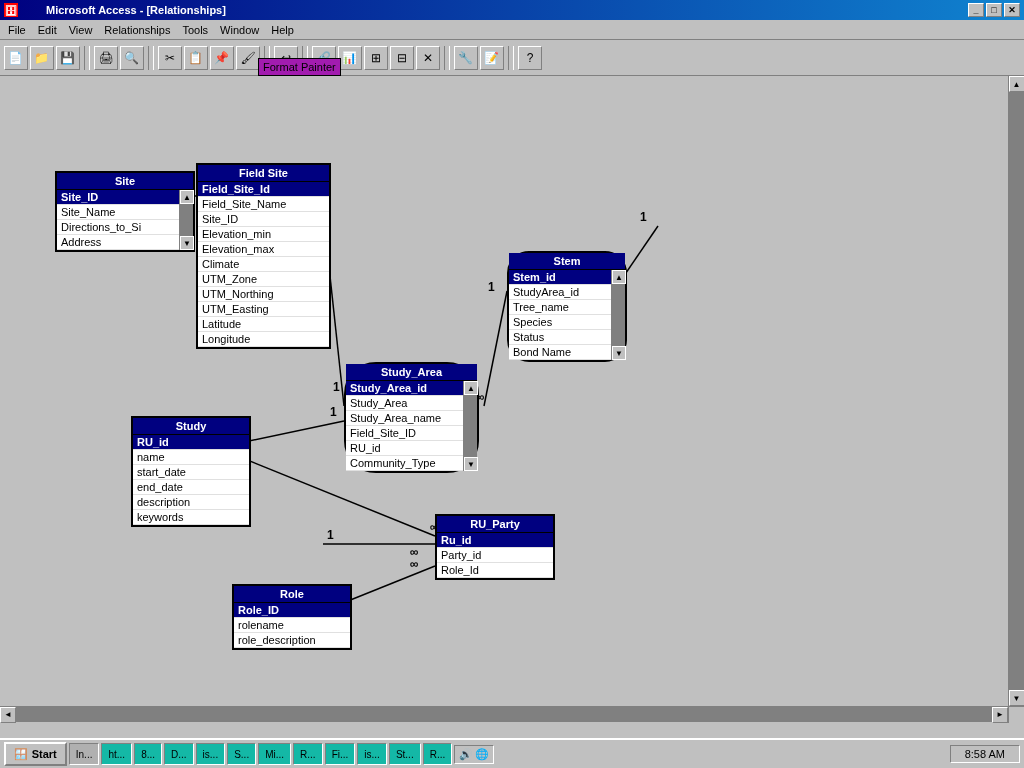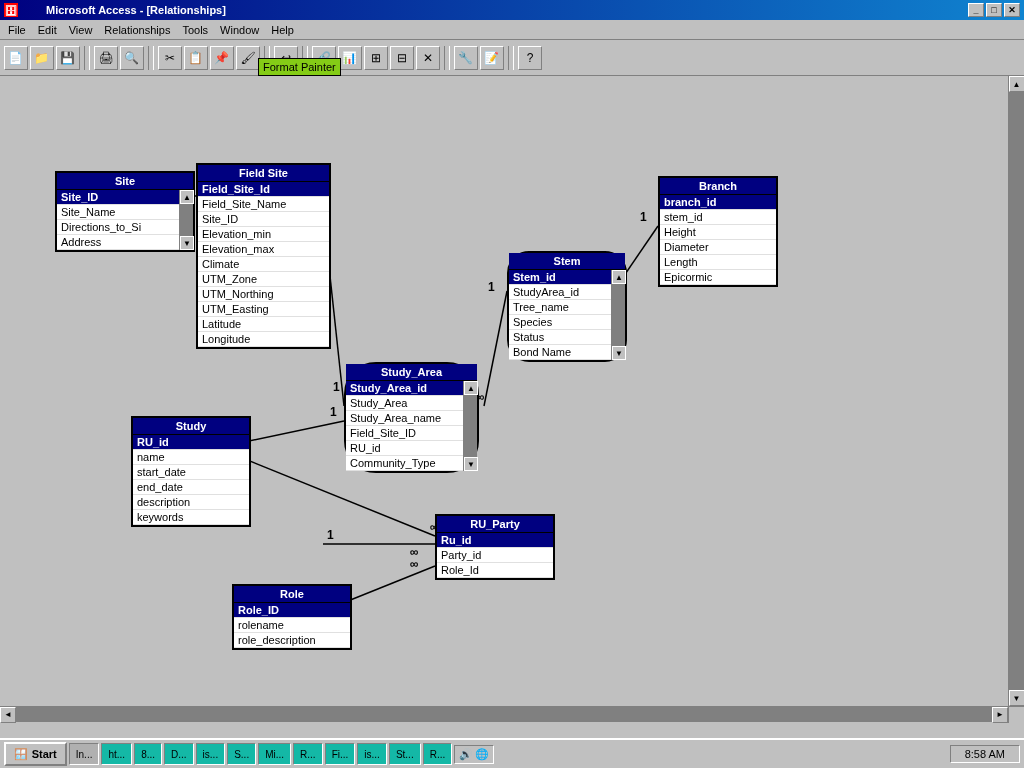--- a/index.html
+++ b/index.html
@@ -52,21 +52,21 @@
     }
     .toolbar-btn {
       width: 24px; height: 24px; background: #c0c0c0;
       border: 1px solid; border-color: #ffffff #808080 #808080 #ffffff;
       display: flex; align-items: center; justify-content: center;
       font-size: 12px; cursor: pointer;
     }
     .toolbar-sep { width: 6px; height: 24px; border-left: 1px solid #808080; border-right: 1px solid #ffffff; margin: 0 2px; }
     .toolbar-tooltip {
       position: absolute; top: 58px; left: 258px;
-      background: #84cc16; border: 1px solid #000; padding: 2px 4px; font-size: 11px;
+      background: #a21caf; border: 1px solid #000; padding: 2px 4px; font-size: 11px;
     }
 
     
     .main-area {
       background: #c0c0c0;
       position: relative;
       width: 1024px;
       height: 630px;
       overflow: hidden;
     }
@@ -310,31 +310,20 @@
         <div class="db-table-field">Elevation_max</div>
         <div class="db-table-field">Climate</div>
         <div class="db-table-field">UTM_Zone</div>
         <div class="db-table-field">UTM_Northing</div>
         <div class="db-table-field">UTM_Easting</div>
         <div class="db-table-field">Latitude</div>
         <div class="db-table-field">Longitude</div>
       </div>
     </div>
 
-    <div class="db-table" style="left:658px;top:100px;width:120px;">
-      <div class="db-table-header">Branch</div>
-      <div class="db-table-body">
-        <div class="db-table-field primary">branch_id</div>
-        <div class="db-table-field">stem_id</div>
-        <div class="db-table-field">Height</div>
-        <div class="db-table-field">Diameter</div>
-        <div class="db-table-field">Length</div>
-        <div class="db-table-field">Epicormic</div>
-      </div>
-    </div>
 
     <div class="db-table" style="left:507px;top:175px;width:120px;border-radius:22px;">
       <div class="db-table-header">Stem</div>
       <div class="db-table-body">
         <div style="position:relative;">
           <div class="db-table-field primary">Stem_id</div>
           <div class="db-table-field">StudyArea_id</div>
           <div class="db-table-field">Tree_name</div>
           <div class="db-table-field">Species</div>
           <div class="db-table-field">Status</div>

